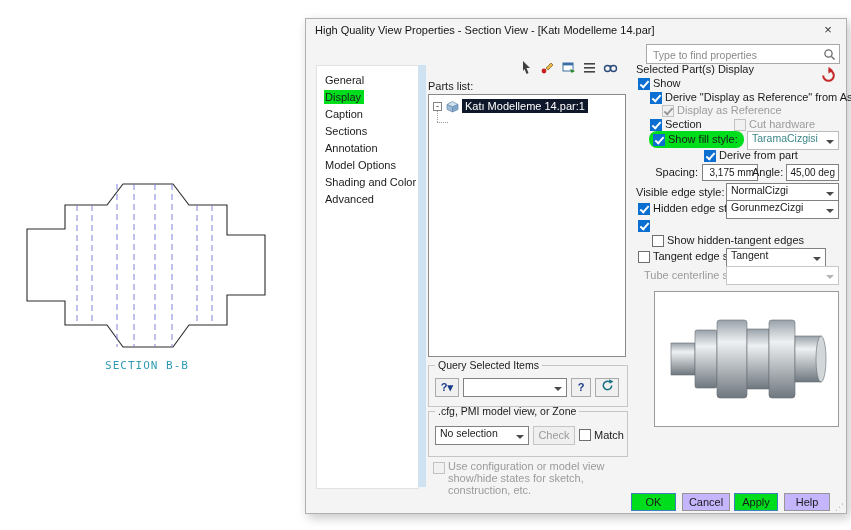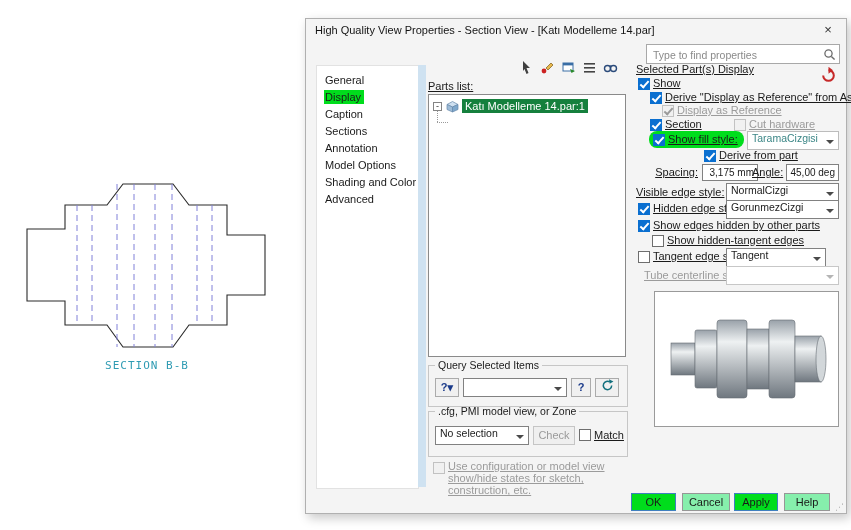--- a/index.html
+++ b/index.html
@@ -28,21 +28,21 @@
 
   
   .navpanel { position:absolute; left:10px; top:46px; width:101px; height:422px; background:#fff;
               border:1px solid #e2e2e2; }
   .nav-edge { position:absolute; left:112px; top:46px; width:8px; height:422px; background:#cfe2f1; }
   .nav-item { height:17px; line-height:17px; padding-left:7px; white-space:nowrap; cursor:default; }
   .nav-item span { padding:1px 3px 1px 1px; }
   .nav-item.active span { background:#00dd1c; }
 
   
-  .lb { position:absolute; white-space:nowrap;text-decoration:underline; }
+  .lb { position:absolute; white-space:nowrap; }
   .lb.dis { color:#9b9b9b; }
   .cb { position:absolute; width:12px; height:12px; border:1px solid #6e6e6e; background:#fff; box-sizing:border-box; }
   .cb.on { background:#0a6fd0; border-color:#0a6fd0; }
   .cb.on::after { content:""; position:absolute; left:3px; top:0px; width:3px; height:7px;
                   border:solid #fff; border-width:0 2px 2px 0; transform:rotate(42deg); }
   .cb.dis { background:#f1f1f1; border-color:#c2c2c2; }
   .cb.dis.on { background:#f1f1f1; border-color:#c2c2c2; }
   .cb.dis.on::after { border-color:#9a9a9a; }
 
   .combo { position:absolute; height:19px; box-sizing:border-box; background:#fff; border:1px solid #818181;
@@ -54,35 +54,35 @@
   .combo.teal { color:#3b8686; border-color:#bcbcbc; }
 
   .field { position:absolute; height:17px; box-sizing:border-box; background:#fff; border:1px solid #818181;
            font-size:10px; padding:2px 3px 0 2px; text-align:right; white-space:nowrap; overflow:hidden; }
 
   .grp { position:absolute; border:1px solid #c6c6c6; }
   .grp-title { position:absolute; top:-7px; left:6px; background:#f4f4f4; padding:0 3px; font-size:10.5px; white-space:nowrap; }
 
   .sbtn { position:absolute; height:19px; box-sizing:border-box; background:#f0f0f0; border:1px solid #ababab;
           font-size:11px; text-align:center; line-height:17px; }
-  .btn { position:absolute; height:18px; box-sizing:border-box; background:#86efac; border:1px solid #969696;
+  .btn { position:absolute; height:18px; box-sizing:border-box; background:#c4b5fd; border:1px solid #969696;
          font-size:11px; text-align:center; line-height:16px; }
   .btn.green { background:#00dd1c; border-color:#3f7fbf; }
   .btn.dis, .sbtn.dis { color:#9a9a9a; background:#efefef; border-color:#c5c5c5; }
 
   .toolbtn { position:absolute; width:21px; height:17px; top:41px; }
 
   
   .treebox { position:absolute; left:122px; top:75px; width:198px; height:263px; background:#fff;
              border:1px solid #8a8a8a; box-sizing:border-box; }
   .trow { position:absolute; left:0; right:0; height:16px; display:flex; align-items:center; }
   .expander { width:9px; height:9px; border:1px solid #848484; background:#fff; box-sizing:border-box;
               font-size:9px; line-height:6px; text-align:center; color:#333; flex:0 0 auto; }
   .expander::before { content:"-"; }
-  .tsel { background:#15803d; color:#fff; padding:1px 3px; white-space:nowrap; }
+  .tsel { background:#0f172a; color:#fff; padding:1px 3px; white-space:nowrap; }
   .tree-dot-v { position:absolute; left:8px; top:14px; height:13px; border-left:1px dotted #9a9a9a; }
   .tree-dot-h { position:absolute; left:8px; top:27px; width:11px; border-top:1px dotted #9a9a9a; }
 
   .hl-green { position:absolute; background:#00dd1c; border-radius:8px; }
 
   .previewbox { position:absolute; left:348px; top:272px; width:185px; height:136px; background:#fff;
                 border:1px solid #9a9a9a; box-sizing:border-box; }
 
   .grip { position:absolute; right:2px; bottom:1px; color:#a9a9a9; font-size:9px; line-height:9px; }
 </style>
@@ -247,21 +247,20 @@
     <span class="field" style="left:480px; top:145px; width:53px">45,00 deg</span>
 
     <span class="lb" style="left:330px; top:167px; width:86px; text-align:right">Visible edge style:</span>
     <div class="combo" style="left:420px; top:164px; width:113px"><span>NormalCizgi</span></div>
 
     <span class="cb on" style="left:332px; top:184px"></span>
     <span class="lb" style="left:347px; top:183px">Hidden edge style:</span>
     <div class="combo" style="left:420px; top:181px; width:113px"><span>GorunmezCizgi</span></div>
 
     <span class="cb on" style="left:332px; top:201px"></span>
-    <span class="lb" style="left:347px; top:200px">Show edges hidden by other parts</span>
 
     <span class="cb" style="left:346px; top:216px"></span>
     <span class="lb" style="left:361px; top:215px">Show hidden-tangent edges</span>
 
     <span class="cb" style="left:332px; top:232px"></span>
     <span class="lb" style="left:347px; top:231px">Tangent edge style:</span>
     <div class="combo" style="left:420px; top:229px; width:100px"><span>Tangent</span></div>
 
     <span class="lb dis" style="left:338px; top:250px">Tube centerline style:</span>
     <div class="combo dis" style="left:420px; top:247px; width:113px"></div>

